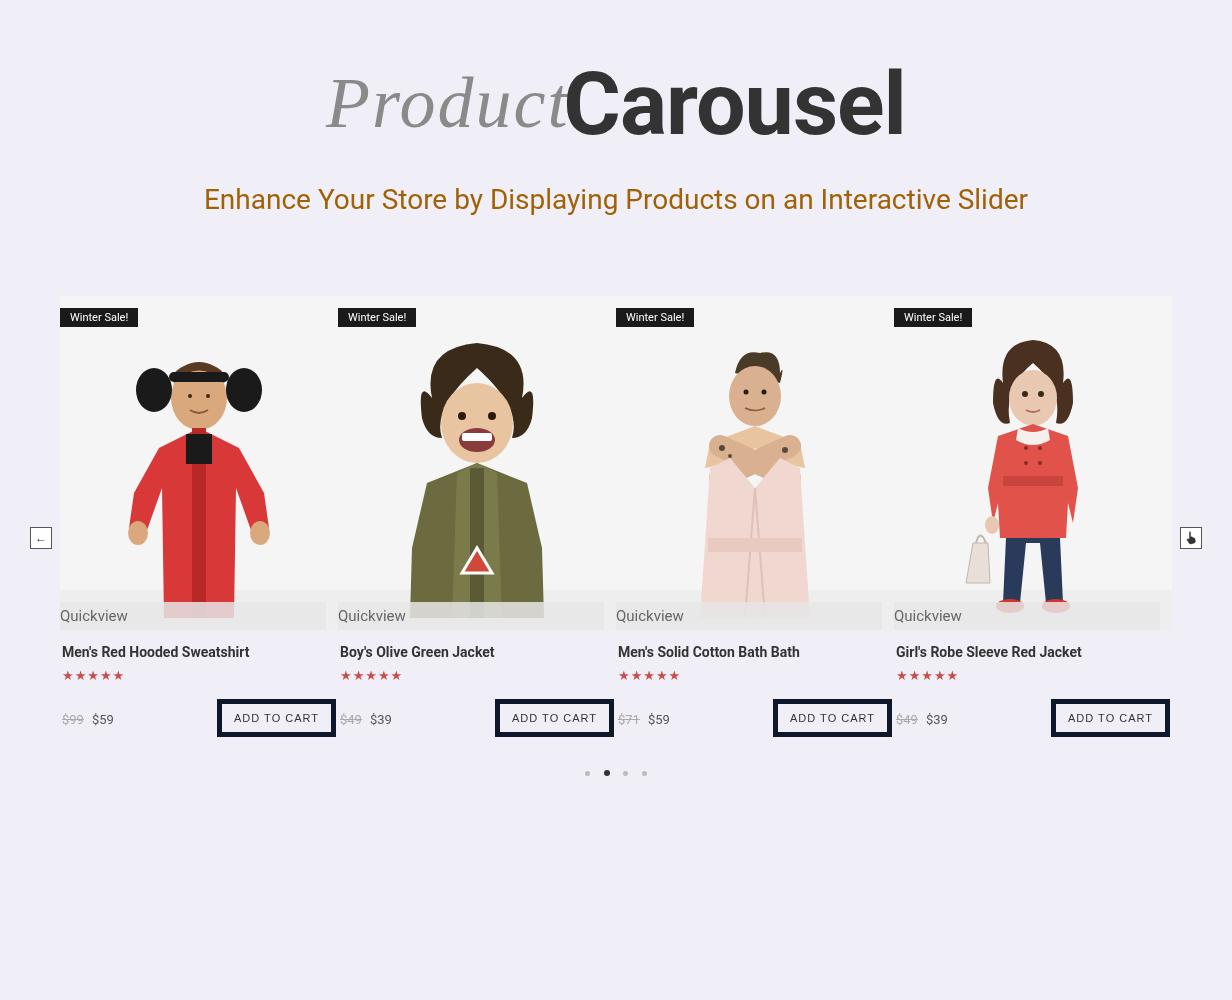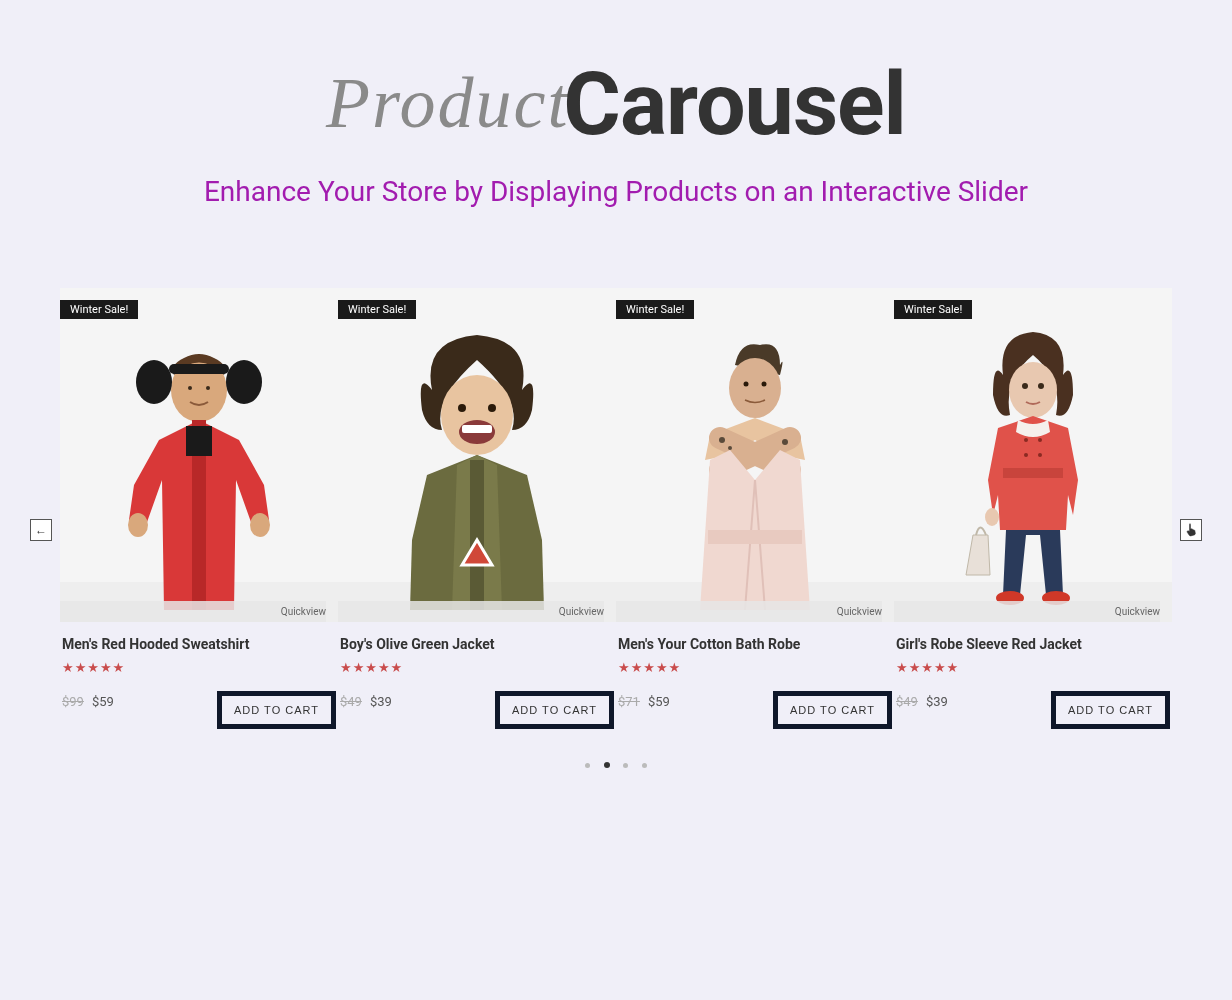--- a/index.html
+++ b/index.html
@@ -1,35 +1,35 @@
 <!DOCTYPE html>
 <html><head>
 <meta charset="utf-8">
 <style>
 *{margin:0;padding:0;box-sizing:border-box}
 body{background:#f0eff8;font-family:'Roboto','Helvetica Neue',Arial,sans-serif;width:1232px;height:1000px;overflow:hidden}
 .page{padding:52px 60px}
 .heading-wrap{text-align:center;margin-bottom:10px}
 .script-word{font-family:'Brush Script MT','Snell Roundhand',cursive;font-size:72px;color:#8a8a8a;font-weight:300;display:inline-block;vertical-align:middle;margin-right:-10px;letter-spacing:2px;font-style:italic}
 .bold-word{font-family:'Roboto','Helvetica Neue',Arial,sans-serif;font-size:88px;font-weight:700;color:#333;display:inline-block;vertical-align:middle;letter-spacing:-1px}
-.subtitle{text-align:center;font-size:28px;color:#a21caf;font-weight:400;margin-top:20px;margin-bottom:80px}
+.subtitle{text-align:center;font-size:28px;color:#a16207;font-weight:400;margin-top:28px;margin-bottom:80px}
 .carousel-outer{position:relative}
 .nav-btn{position:absolute;top:50%;transform:translateY(-50%);width:22px;height:22px;border:1px solid #555;background:#fff;display:flex;align-items:center;justify-content:center;cursor:pointer;font-size:12px;color:#333}
 .nav-prev{left:-30px}
 .nav-next{right:-30px}
 .products{display:flex;justify-content:space-between}
 .product-card{flex:1;min-width:0;display:flex;flex-direction:column}
 .product-image{position:relative;background:linear-gradient(to bottom,#f5f5f5 0%,#f5f5f5 88%,#eee 88%,#eee 100%);height:334px;overflow:hidden}
 .sale-badge{position:absolute;top:12px;left:0;background:#1a1a1a;color:#fff;font-size:11px;padding:3px 10px}
-.quickview{position:absolute;bottom:0;left:0;right:12px;background:rgba(230,230,230,0.85);color:#666;text-align:right;font-size:10px;padding:5px 0}
+.quickview{position:absolute;bottom:0;left:0;right:12px;background:rgba(230,230,230,0.85);color:#666;text-align:left;font-size:15px;padding:5px 0}
 .person{position:absolute;bottom:12px;left:50%;transform:translateX(-50%);width:230px;height:290px}
 .product-meta{padding:14px 2px 0 2px}
 .product-title{font-size:14px;color:#333;font-weight:700;margin-bottom:8px}
 .stars{color:#c94c4c;font-size:13px;letter-spacing:1px;margin-bottom:16px}
-.price-row{display:flex;justify-content:space-between;align-items:flex-start}
+.price-row{display:flex;justify-content:space-between;align-items:center}
 .price-old{color:#aaa;text-decoration:line-through;font-size:13px;margin-right:4px}
 .price-new{color:#555;font-size:13px}
 .add-cart{border:5px solid #0f172a;background:transparent;color:#333;font-size:11px;letter-spacing:1px;padding:8px 12px;cursor:pointer}
 .dots{text-align:center;margin-top:24px}
 .dot{display:inline-block;width:5px;height:5px;background:#bbb;border-radius:50%;margin:0 5px}
 .dot.active{background:#333;width:6px;height:6px}
 svg{display:block}
 </style>
 </head>
 <body>
@@ -134,21 +134,21 @@
               <circle cx="90" cy="128" r="2" fill="#5a4a3a"></circle>
               <circle cx="145" cy="122" r="3" fill="#5a4a3a"></circle>
 
             <path d="M70 140 L60 290 L170 290 L160 140 L140 130 L115 160 L90 130 Z" fill="#f0d8d0"></path>
             <path d="M115 160 L105 290 M115 160 L125 290" stroke="#e0c0b8" stroke-width="2"></path>
             <rect x="68" y="210" width="94" height="14" fill="#e8cac0"></rect>
           </svg>
           <div class="quickview">Quickview</div>
         </div>
         <div class="product-meta">
-          <div class="product-title">Men's Your Cotton Bath Robe</div>
+          <div class="product-title">Men's Solid Cotton Bath Bath</div>
           <div class="stars">★★★★★</div>
           <div class="price-row">
             <div>
               <span class="price-old">$71</span>
               <span class="price-new">$59</span>
             </div>
             <button class="add-cart">ADD TO CART</button>
           </div>
         </div>
       </div>

